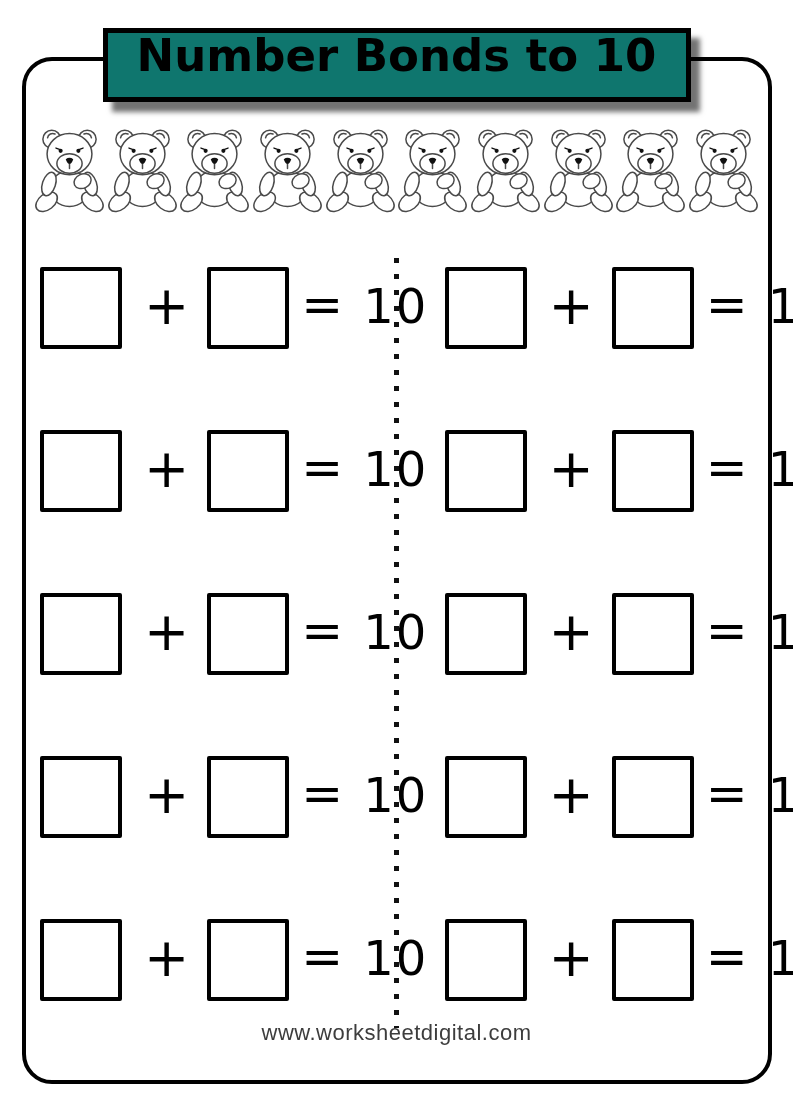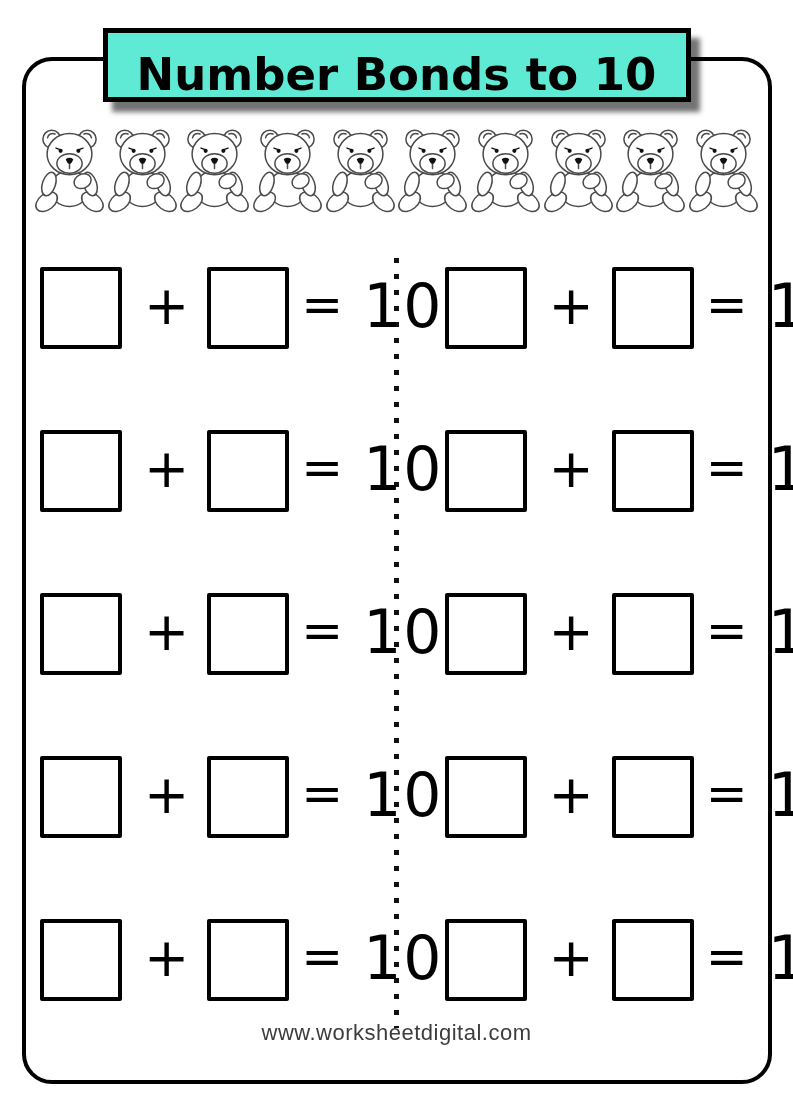--- a/index.html
+++ b/index.html
@@ -11,23 +11,23 @@
   body{
     width:793px;height:1120px;background:#ffffff;position:relative;
     overflow:hidden;font-family:"DejaVu Sans", sans-serif;
   }
   .frame{
     position:absolute;left:22px;top:57px;right:21px;bottom:36px;
     border:4px solid var(--ink);border-radius:30px;background:#fff;
   }
   .banner{
     position:absolute;left:50%;transform:translateX(-50%);top:28px;
-    width:578px;height:64px;background:#5eead4;border:5px solid var(--ink);
+    width:578px;height:64px;background:#0f766e;border:5px solid var(--ink);
     box-shadow:9px 10px 5px rgba(0,0,0,0.55);
-    display:flex;align-items:flex-end;justify-content:center;z-index:5;
+    display:flex;align-items:flex-start;justify-content:center;z-index:5;
   }
   .banner .title{
     font-size:45px;font-weight:bold;color:var(--ink);letter-spacing:0px;
     white-space:nowrap;line-height:1;
   }
   .bears-row{
     position:absolute;top:118px;left:34px;right:34px;height:100px;
     display:flex;justify-content:space-between;align-items:flex-end;z-index:2;
   }
   .bear{width:71px;height:96px;display:block;}
@@ -42,21 +42,21 @@
   .col.right{padding-left:30px;}
   .eq-row{display:flex;align-items:center;height:84px;}
   .eq-box{
     width:82px;height:82px;box-sizing:border-box;border:4px solid var(--ink);
     background:#fff;border-radius:2px;flex:0 0 auto;
   }
   .op{color:var(--ink);line-height:1;flex:0 0 auto;}
   .plus{font-size:54px;margin:0 18px 0 22px;transform:translateY(-2px);}
   .equals{font-size:50px;margin:0 20px 0 12px;transform:translateY(-3px);}
   .sum{
-    font-size:60px;color:var(--ink);line-height:1;letter-spacing:2px;
+    font-size:48px;color:var(--ink);line-height:1;letter-spacing:2px;
     transform:translateY(-2px);flex:0 0 auto;
   }
   .divider{
     position:absolute;left:394px;top:258px;width:5px;height:770px;z-index:1;
     background:repeating-linear-gradient(to bottom,#111 0 5px,transparent 5px 16px);
   }
   .footer{
     position:absolute;top:1020px;left:0;width:100%;text-align:center;z-index:2;
   }
   .footer .url{

